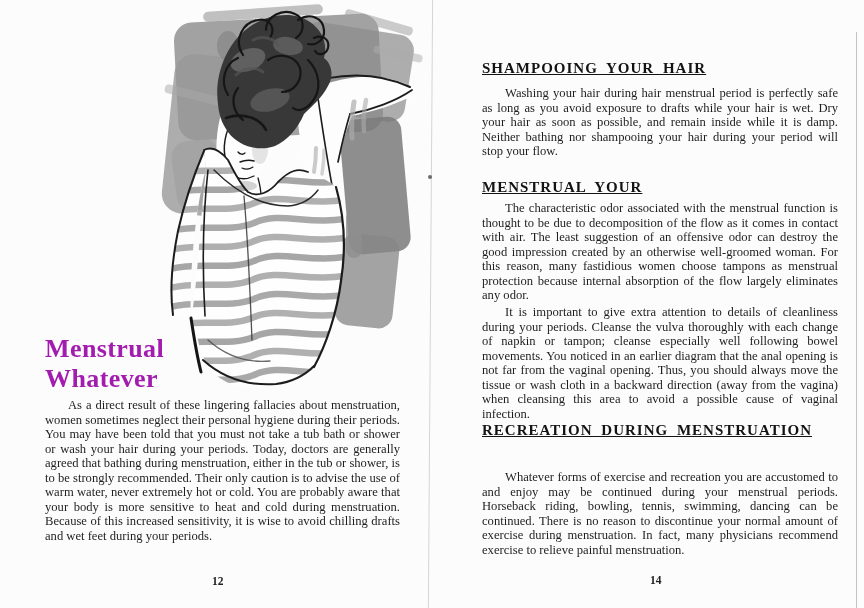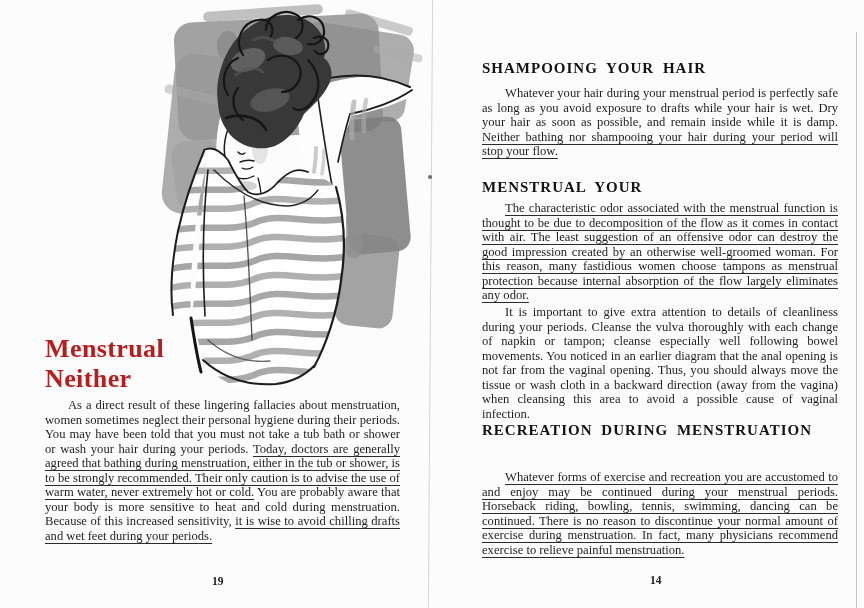--- a/index.html
+++ b/index.html
@@ -3,37 +3,36 @@
 <meta charset="utf-8">
 <style>
   html,body{margin:0;padding:0;background:#ffffff;}
   .spread{
     position:relative;width:864px;height:608px;background:#fcfcfc;overflow:hidden;
     font-family:"Liberation Serif","DejaVu Serif",serif;color:#1f1f1f;
   }
   .illust{position:absolute;left:148px;top:0;width:300px;height:400px;}
   .title{
     position:absolute;left:45px;top:334px;margin:0;
-    font-size:26px;line-height:30px;font-weight:bold;color:#b91c1c;letter-spacing:0.4px;
+    font-size:26px;line-height:30px;font-weight:bold;color:#a21caf;letter-spacing:0.4px;
   }
   .tline{display:block;}
   .body{
     position:absolute;margin:0;font-size:12.6px;line-height:14.5px;
     text-align:justify;text-indent:23px;color:#1e1e1e;
   }
   .para-left{left:45px;top:398px;width:355px;}
   .page-right .body{left:482px;width:356px;}
   .p-1{top:86px}.p-2{top:201px}.p-3{top:305px}.p-4{top:470px}
   .heading{
     position:absolute;left:482px;margin:0;font-size:15px;font-weight:bold;
-    letter-spacing:1px;word-spacing:4px;color:#131313;
+    letter-spacing:1px;word-spacing:4px;color:#131313;text-decoration:underline;
   }
   .h-1{top:60px}.h-2{top:179px}.h-3{top:422px}
   .u{
-    text-decoration:underline;
     text-decoration-color:#2b2b2b;
     text-decoration-thickness:1.2px;
     text-underline-offset:2.6px;
     text-decoration-skip-ink:none;
   }
   .pagenum{position:absolute;font-size:11.5px;font-weight:bold;color:#222;}
   .pn-left{left:212px;top:575px}
   .pn-right{left:650px;top:574px}
   .scan-line{position:absolute;background:#9a9a9a;}
   .gutter-line{left:430px;top:0;width:1px;height:608px;opacity:.40;transform:rotate(0.4deg);}
@@ -141,32 +140,32 @@
           <path d="M160,60 C172,72 174,90 164,102 C158,110 150,112 145,108"></path>
         </g>
         <path stroke="#161616" stroke-width="2.6" fill="none" stroke-linecap="round" d="M78,118 C95,112 112,118 118,130"></path>
         <path stroke="#555555" stroke-width="3" fill="none" stroke-linecap="round" opacity="0.7" d="M105,40 C115,35 125,38 130,45"></path>
         <path stroke="#555555" stroke-width="3" fill="none" stroke-linecap="round" opacity="0.7" d="M88,75 C95,68 108,66 115,72"></path>
       </g>
     </svg>
 
     <h1 class="title">
       <span class="tline">Menstrual</span>
-      <span class="tline">Neither</span>
+      <span class="tline">Whatever</span>
     </h1>
 
     <p class="body para-left"><span>As a direct result of these lingering fallacies about menstruation, women sometimes neglect their personal hygiene during their periods. You may have been told that you must not take a tub bath or shower or wash your hair during your periods. </span><span class="u">Today, doctors are generally agreed that bathing during menstruation, either in the tub or shower, is to be strongly recommended. Their only caution is to advise the use of warm water, never extremely hot or cold.</span><span> You are probably aware that your body is more sensitive to heat and cold during menstruation. Because of this increased sensitivity, </span><span class="u">it is wise to avoid chilling drafts and wet feet during your periods.</span></p>
 
-    <div class="pagenum pn-left">19</div>
+    <div class="pagenum pn-left">12</div>
   </div>
 
   <div class="page page-right">
 
     <h2 class="heading h-1">SHAMPOOING YOUR HAIR</h2>
-    <p class="body p-1"><span>Whatever your hair during your menstrual period is perfectly safe as long as you avoid exposure to drafts while your hair is wet. Dry your hair as soon as possible, and remain inside while it is damp. </span><span class="u">Neither bathing nor shampooing your hair during your period will stop your flow.</span></p>
+    <p class="body p-1"><span>Washing your hair during hair menstrual period is perfectly safe as long as you avoid exposure to drafts while your hair is wet. Dry your hair as soon as possible, and remain inside while it is damp. </span><span class="u">Neither bathing nor shampooing your hair during your period will stop your flow.</span></p>
 
     <h2 class="heading h-2">MENSTRUAL YOUR</h2>
     <p class="body p-2"><span class="u">The characteristic odor associated with the menstrual function is thought to be due to decomposition of the flow as it comes in contact with air. The least suggestion of an offensive odor can destroy the good impression created by an otherwise well-groomed woman. For this reason, many fastidious women choose tampons as menstrual protection because internal absorption of the flow largely eliminates any odor.</span></p>
     <p class="body p-3"><span>It is important to give extra attention to details of cleanliness during your periods. Cleanse the vulva thoroughly with each change of napkin or tampon; cleanse especially well following bowel movements. You noticed in an earlier diagram that the anal opening is not far from the vaginal opening. Thus, you should always move the tissue or wash cloth in a backward direction (away from the vagina) when cleansing this area to avoid a possible cause of vaginal infection.</span></p>
 
     <h2 class="heading h-3">RECREATION DURING MENSTRUATION</h2>
     <p class="body p-4"><span class="u">Whatever forms of exercise and recreation you are accustomed to and enjoy may be continued during your menstrual periods. Horseback riding, bowling, tennis, swimming, dancing can be continued. There is no reason to discontinue your normal amount of exercise during menstruation. In fact, many physicians recommend exercise to relieve painful menstruation.</span></p>
 
     <div class="pagenum pn-right">14</div>
   </div>

